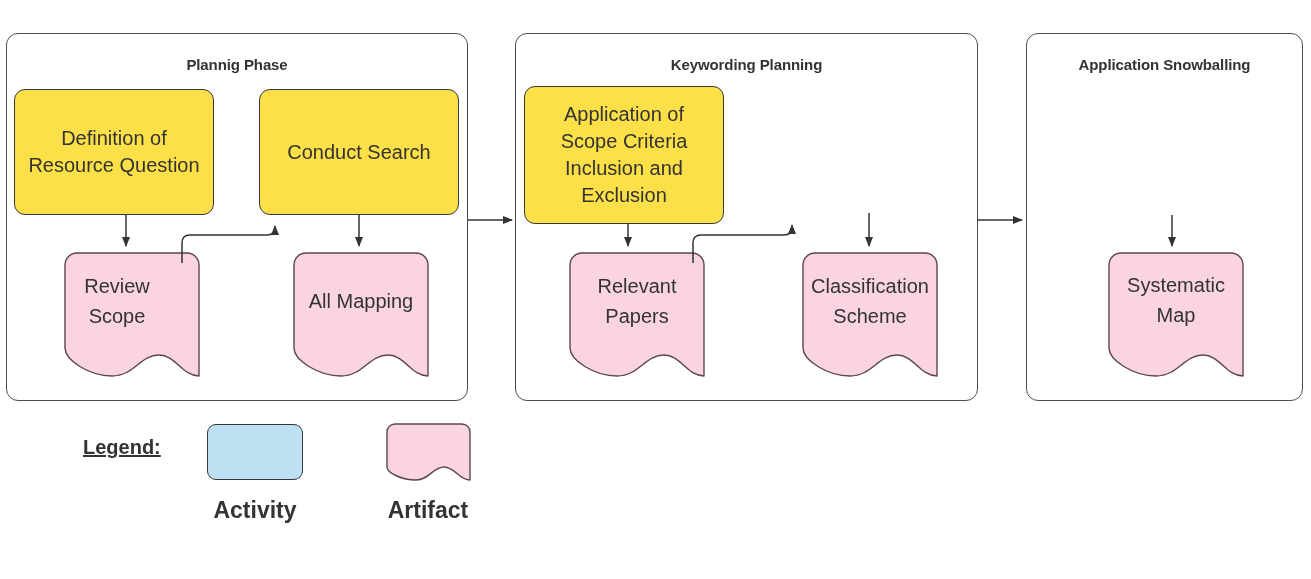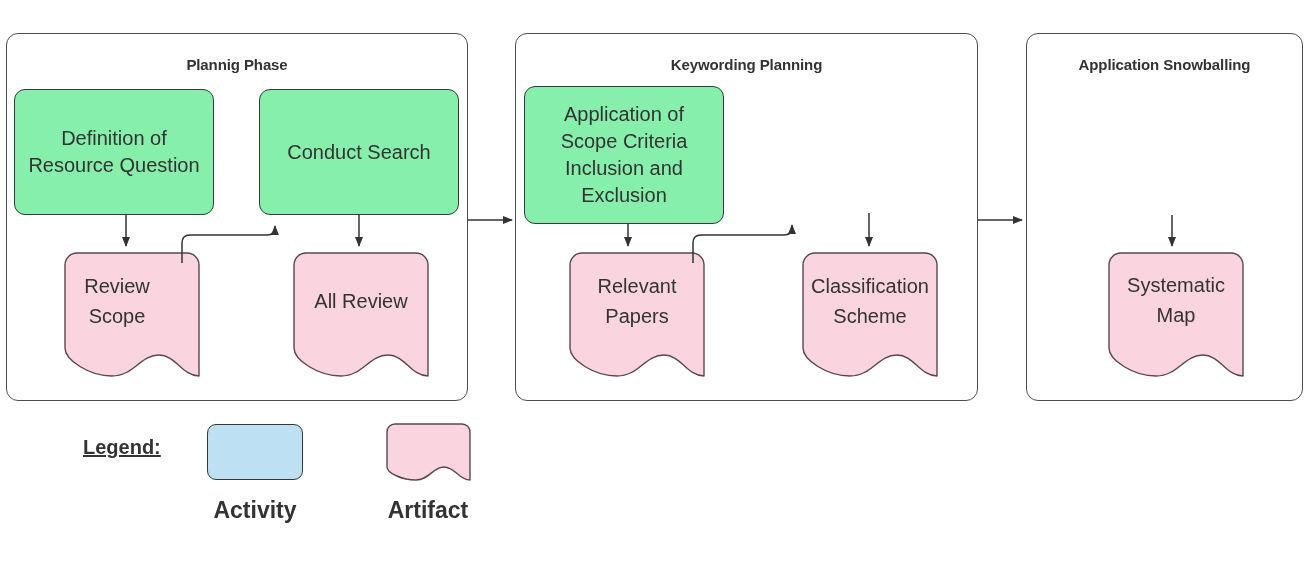--- a/index.html
+++ b/index.html
@@ -28,21 +28,21 @@
     text-align:center;
     font-weight:bold;
     font-size:15px;
     color:#333333;
     letter-spacing:-0.1px;
     white-space:nowrap;
   }
 
   .activity{
     position:absolute;
-    background:#86efac;
+    background:#fde047;
     border:1.3px solid #36393d;
     border-radius:11px;
     box-sizing:border-box;
     display:flex;
     align-items:center;
     justify-content:center;
     text-align:center;
     font-size:20px;
     line-height:27px;
     color:#333333;
@@ -106,21 +106,21 @@
       <path d="M1,13 A12,12 0 0 1 13,1 L123,1 A12,12 0 0 1 135,13 L135,124 C118,124 112,103 95,103 C76,103 70,124 48,124 C25,124 1,108 1,96 Z" fill="#fad5e0" stroke="#5c4550" stroke-width="1.4" stroke-linejoin="round"></path>
     </svg>
     <div class="art-label" style="top:19px;">Review
 Scope</div>
   </div>
 
   <div class="artifact" style="left:293px;top:252px;width:136px;height:125px;">
     <svg width="136" height="125" viewBox="0 0 136 125">
       <path d="M1,13 A12,12 0 0 1 13,1 L123,1 A12,12 0 0 1 135,13 L135,124 C118,124 112,103 95,103 C76,103 70,124 48,124 C25,124 1,108 1,96 Z" fill="#fad5e0" stroke="#5c4550" stroke-width="1.4" stroke-linejoin="round"></path>
     </svg>
-    <div class="art-label" style="top:34px;">All Review</div>
+    <div class="art-label" style="top:34px;">All Mapping</div>
   </div>
 
   <div class="phase" style="left:515px;top:33px;width:463px;height:368px;">
   </div>
   <div class="phase-title" style="left:515px;top:56px;width:463px;">Keywording Planning</div>
 
   <div class="activity" style="left:524px;top:86px;width:200px;height:138px;">Application of
 Scope Criteria
 Inclusion and
 Exclusion</div>

